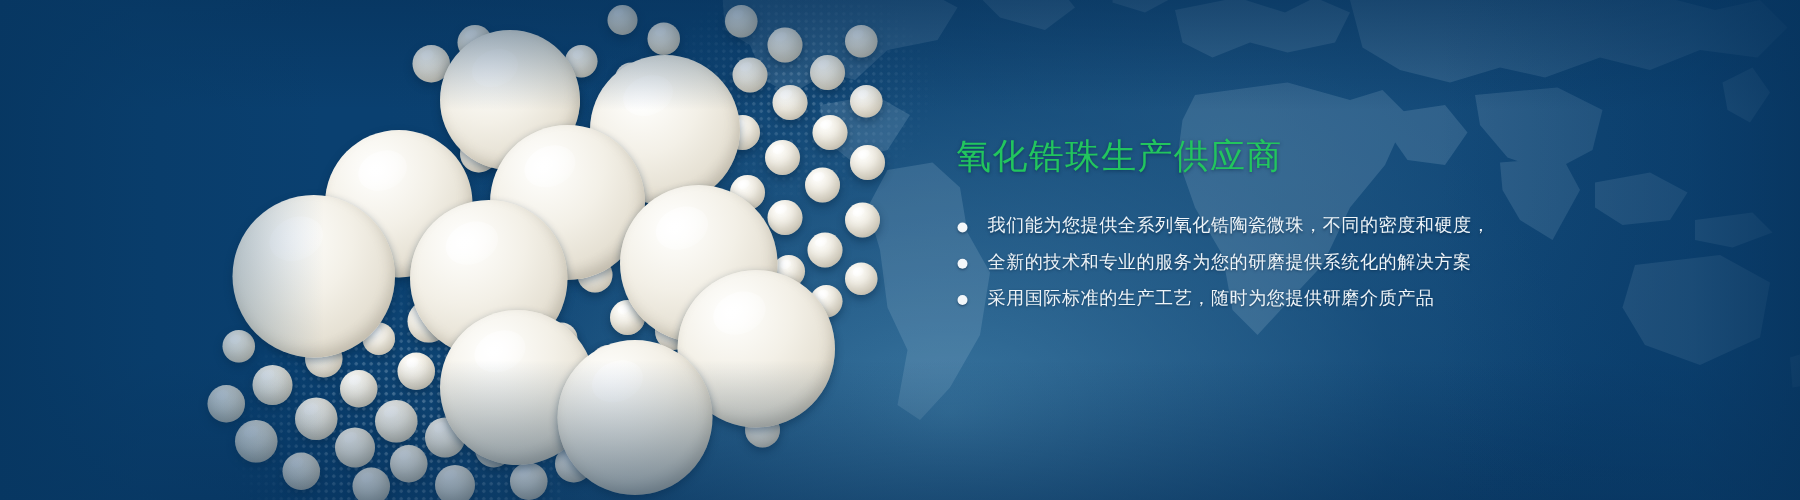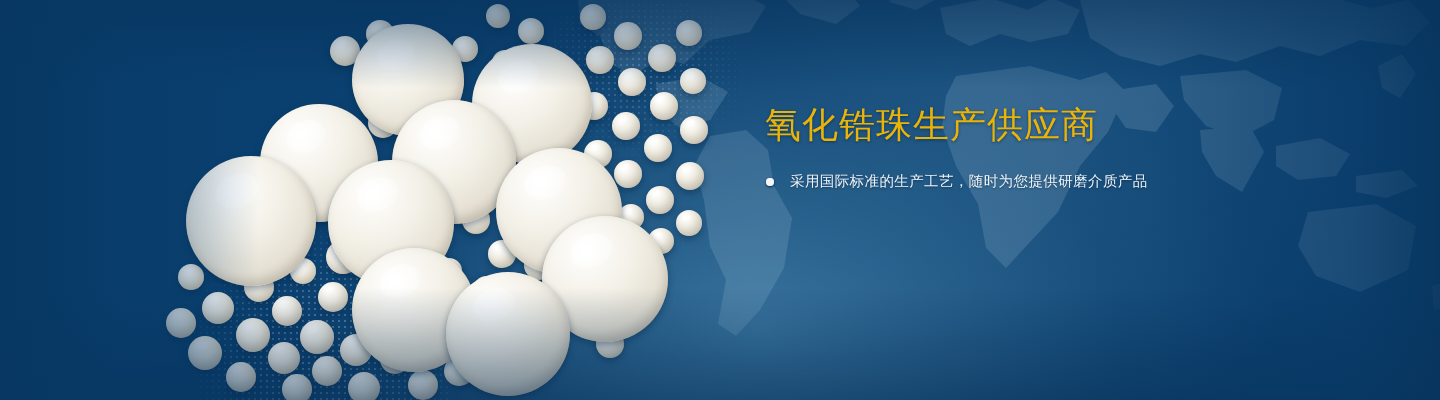--- a/index.html
+++ b/index.html
@@ -133,25 +133,25 @@
 
   
   .copy {
     position: absolute;
     left: 765px;
     top: 106px;
     width: 520px;
   }
   .headline {
     margin: 0;
-    font-size: 36px;
+    font-size: 28px;
     font-weight: 400;
     line-height: 38px;
     letter-spacing: 1px;
-    color: #eab308;
+    color: #22c55e;
     text-shadow: 0 1px 3px rgba(3,30,58,0.55);
     white-space: nowrap;
   }
   .bullets {
     list-style: none;
     margin: 26px 0 0 0;
     padding: 0;
   }
   .bullet {
     position: relative;
@@ -331,22 +331,27 @@
 
   <div class="bg-vignette"></div>
 
   <div class="copy">
     <h1 class="headline">氧化锆珠生产供应商</h1>
 
     <ul class="bullets">
 
       <li class="bullet">
         <span class="dot"></span>
+        <span class="bullet-line">我们能为您提供全系列氧化锆陶瓷微珠，不同的密度和硬度，</span>
       </li>
 
+      <li class="bullet">
+        <span class="dot"></span>
+        <span class="bullet-line">全新的技术和专业的服务为您的研磨提供系统化的解决方案</span>
+      </li>
 
       <li class="bullet">
         <span class="dot"></span>
         <span class="bullet-line">采用国际标准的生产工艺，随时为您提供研磨介质产品</span>
       </li>
 
     </ul>
   </div>
 
 </div>

